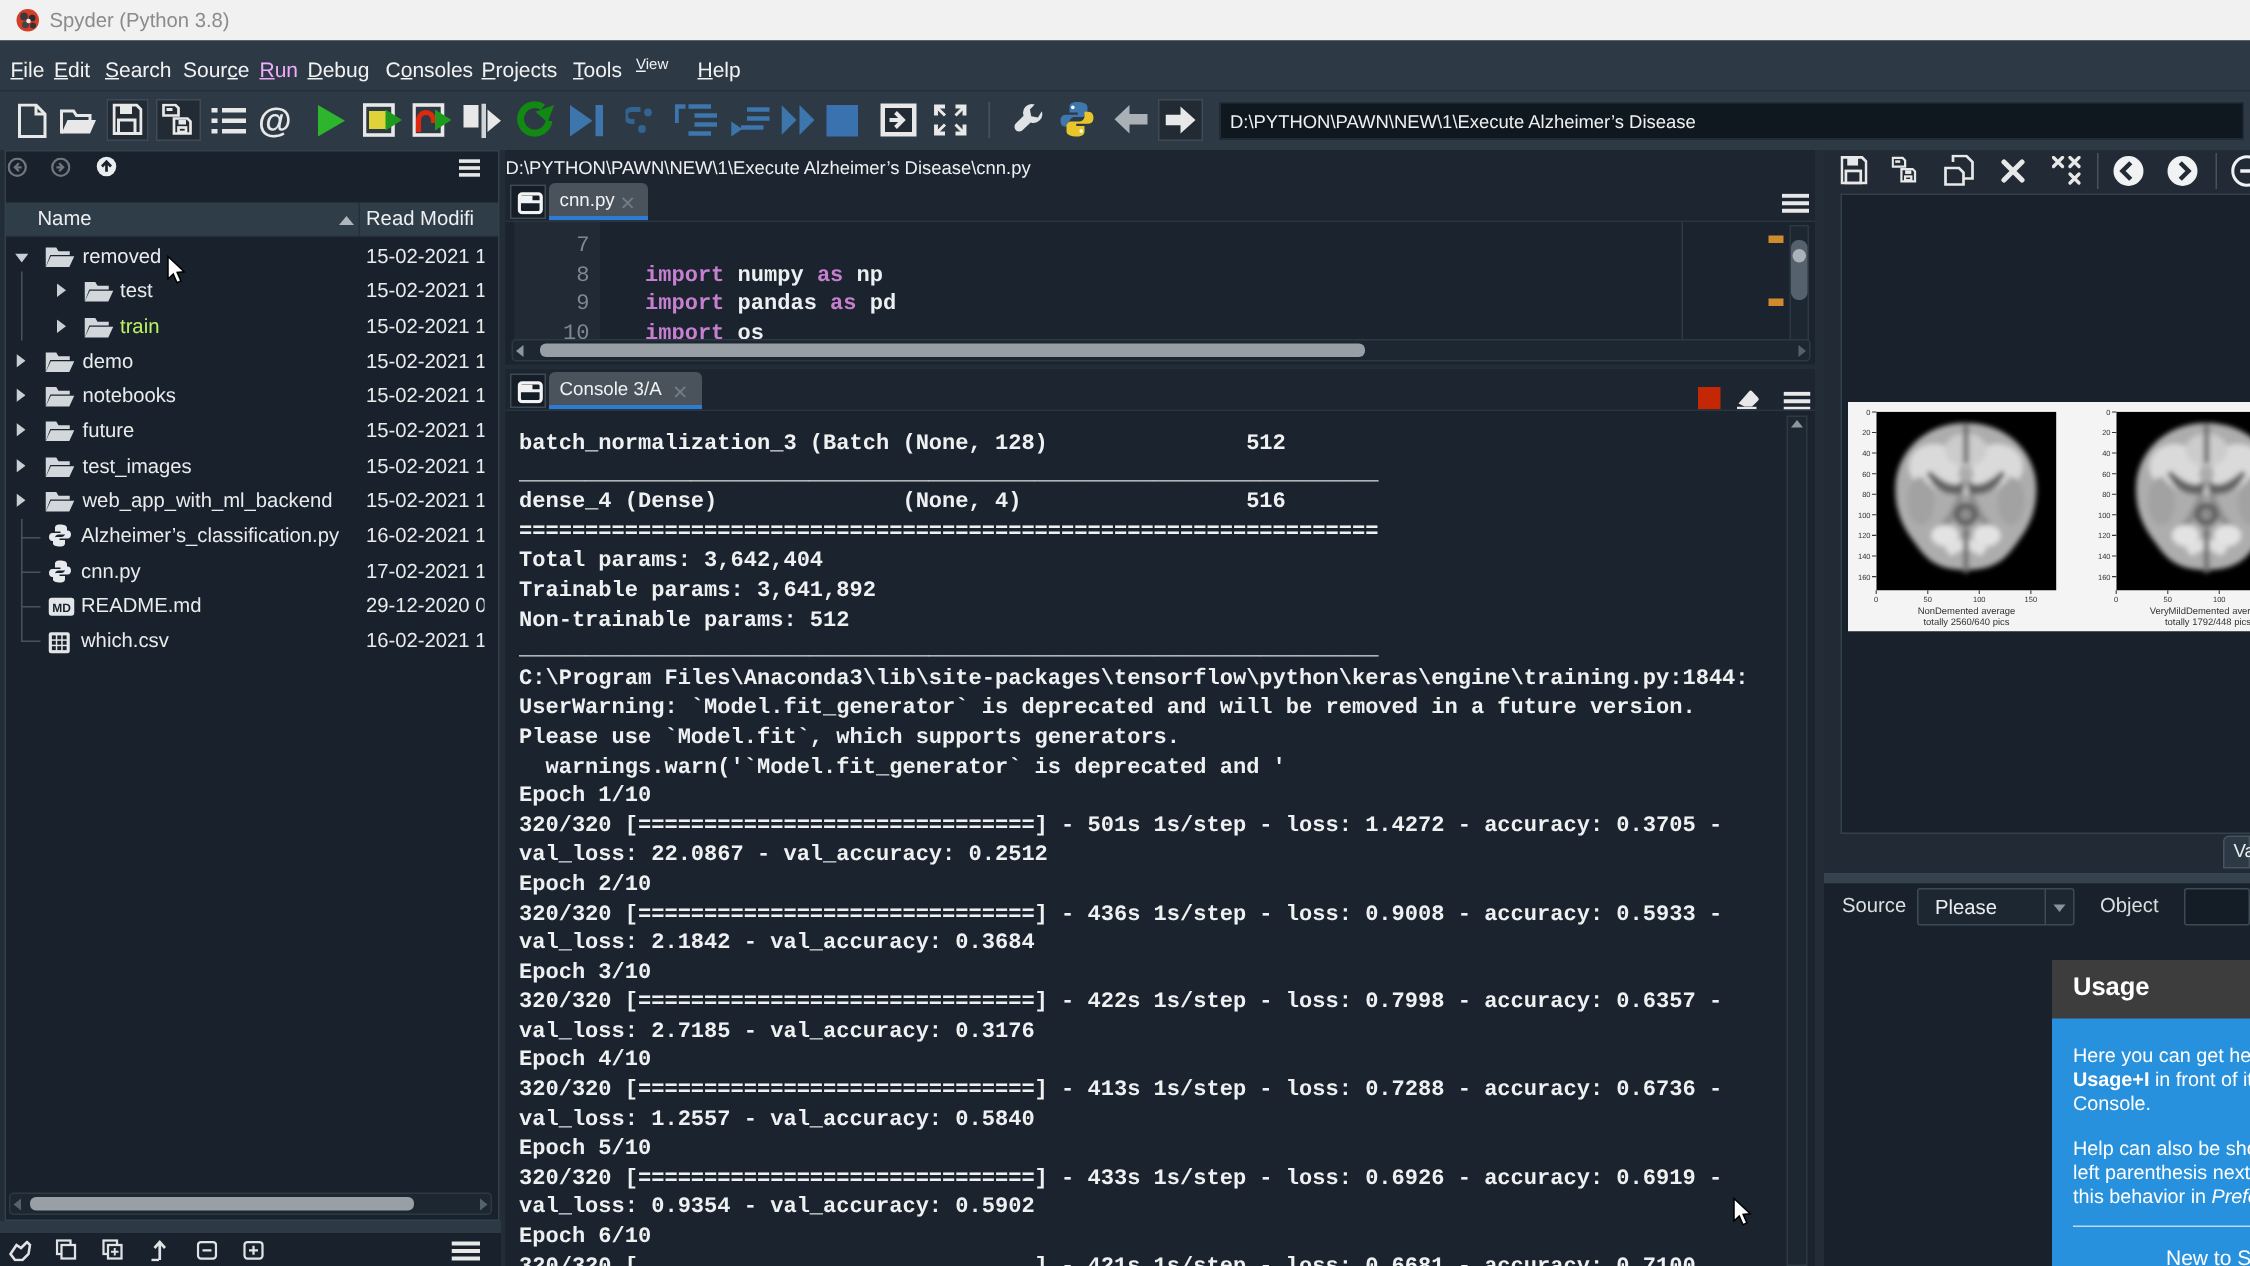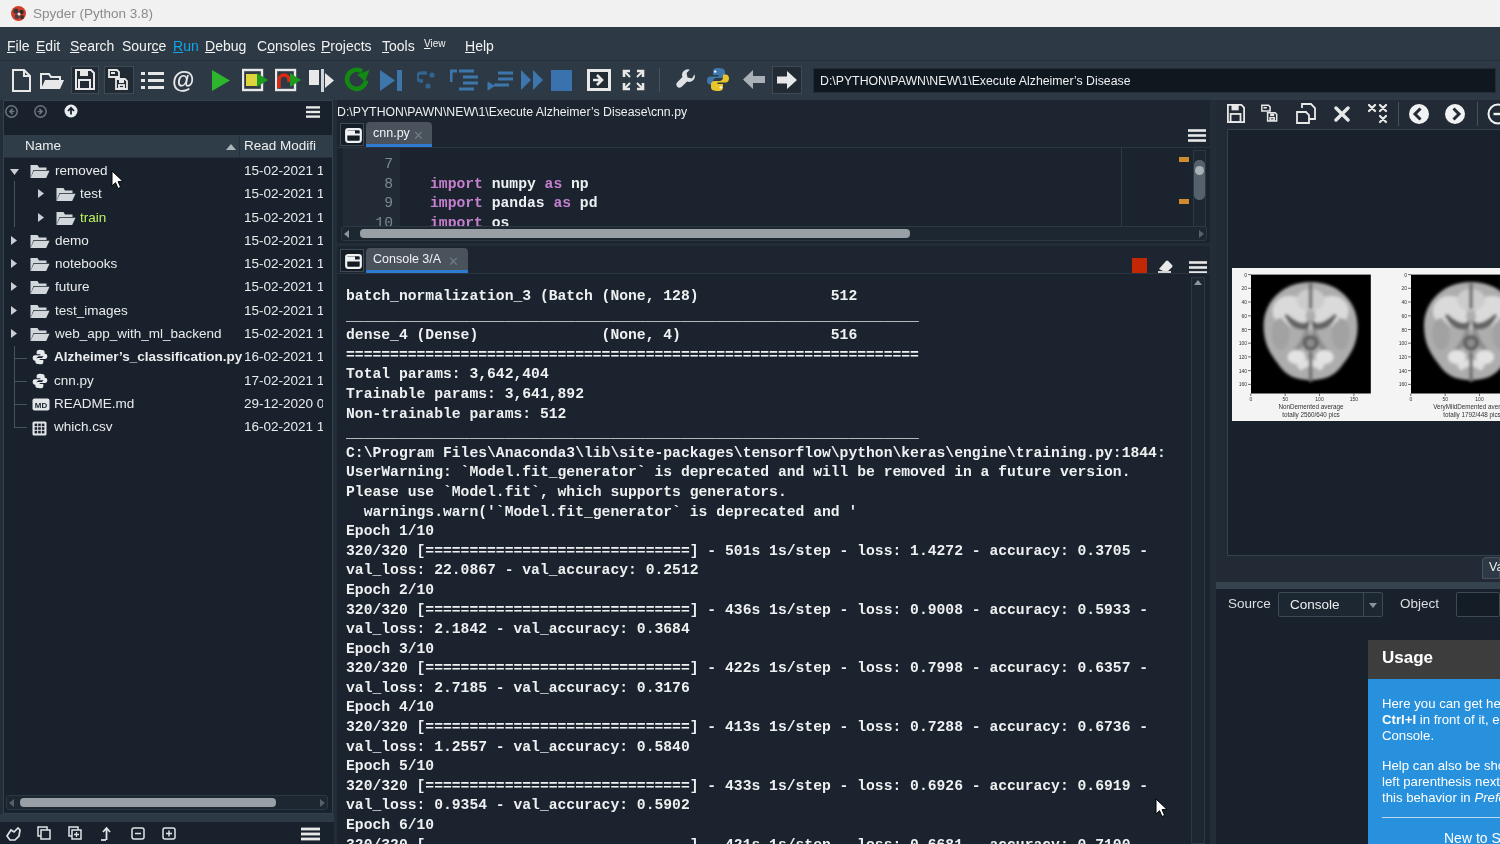--- a/index.html
+++ b/index.html
@@ -25,21 +25,21 @@
         <circle cx="9" cy="9" r="1.5" fill="#eee"></circle>
       </svg>
 </div>
 <div class="abs" style="left:33px;top:6px;font-size:13.5px;color:#8b8b8b;">Spyder (Python 3.8)</div>
 
 <div class="abs" style="left:0;top:27px;width:1500px;height:34px;background:#2d3a45;border-bottom:1px solid #26303a;"></div>
 <div class="abs" style="left:7px;top:38px;font-size:14px;color:#f2f2f2;white-space:nowrap;"><u>F</u>ile</div>
     <div class="abs" style="left:36px;top:38px;font-size:14px;color:#f2f2f2;white-space:nowrap;"><u>E</u>dit</div>
     <div class="abs" style="left:70px;top:38px;font-size:14px;color:#f2f2f2;white-space:nowrap;"><u>S</u>earch</div>
     <div class="abs" style="left:122px;top:38px;font-size:14px;color:#f2f2f2;white-space:nowrap;">Sour<u>c</u>e</div>
-    <div class="abs" style="left:173px;top:38px;font-size:14px;color:#0ea5e9;white-space:nowrap;"><u>R</u>un</div>
+    <div class="abs" style="left:173px;top:38px;font-size:14px;color:#f0abfc;white-space:nowrap;"><u>R</u>un</div>
     <div class="abs" style="left:205px;top:38px;font-size:14px;color:#f2f2f2;white-space:nowrap;"><u>D</u>ebug</div>
     <div class="abs" style="left:257px;top:38px;font-size:14px;color:#f2f2f2;white-space:nowrap;">C<u>o</u>nsoles</div>
     <div class="abs" style="left:321px;top:38px;font-size:14px;color:#f2f2f2;white-space:nowrap;"><u>P</u>rojects</div>
     <div class="abs" style="left:382px;top:38px;font-size:14px;color:#f2f2f2;white-space:nowrap;"><u>T</u>ools</div>
     <div class="abs" style="left:424px;top:38px;font-size:10px;color:#f2f2f2;white-space:nowrap;"><u>V</u>iew</div>
     <div class="abs" style="left:465px;top:38px;font-size:14px;color:#f2f2f2;white-space:nowrap;"><u>H</u>elp</div>
   </div>
 
 <div class="abs" style="left:0;top:61px;width:1500px;height:39px;background:#2d3a45;"></div>
 <div id="toolbar">
@@ -381,21 +381,21 @@
         </svg>
       </div>
       <div class="abs" style="left:55px;top:326px;font-size:13.5px;color:#e9ebec;white-space:nowrap;">web_app_with_ml_backend</div>
       <div class="abs" style="left:244px;top:326px;width:79px;font-size:13.5px;color:#e9ebec;white-space:nowrap;overflow:hidden;">15-02-2021 15:4</div>
 <div class="abs" style="left:32px;top:349px;">
         <svg width="16" height="16" viewBox="0 0 24 24">
           <path d="M12 1 c-4 0-5 1.6-5 3.5 V8 h5.5 v1.5 H4.5 C2 9.5 1 11.5 1 13.5 c0 2 1 4 3.5 4 H7 v-3 c0-2 1.6-3.5 3.7-3.5 h5 c1.8 0 3.3-1.5 3.3-3.3 V4.5 C19 2 16 1 12 1 z" fill="#e6eaec"></path>
           <path d="M12 23 c4 0 5-1.6 5-3.5 V16.5 h-5.5 v-1.5 h7.9 c2.6 0 3.6-2 3.6-4 c0-2-1-4-3.5-4 H17 v3 c0 2-1.6 3.5-3.7 3.5 h-5 c-1.8 0-3.3 1.5-3.3 3.3 v3.2 C5 22 8 23 12 23 z" fill="#e6eaec"></path>
         </svg>
       </div>
-      <div class="abs" style="left:54px;top:349px;font-size:13.5px;color:#e9ebec;white-space:nowrap;font-weight:bold;">Alzheimer’s_classification.py</div>
+      <div class="abs" style="left:54px;top:349px;font-size:13.5px;color:#e9ebec;white-space:nowrap;">Alzheimer’s_classification.py</div>
       <div class="abs" style="left:244px;top:349px;width:79px;font-size:13.5px;color:#e9ebec;white-space:nowrap;overflow:hidden;">16-02-2021 19:5</div>
 <div class="abs" style="left:32px;top:373px;">
         <svg width="16" height="16" viewBox="0 0 24 24">
           <path d="M12 1 c-4 0-5 1.6-5 3.5 V8 h5.5 v1.5 H4.5 C2 9.5 1 11.5 1 13.5 c0 2 1 4 3.5 4 H7 v-3 c0-2 1.6-3.5 3.7-3.5 h5 c1.8 0 3.3-1.5 3.3-3.3 V4.5 C19 2 16 1 12 1 z" fill="#e6eaec"></path>
           <path d="M12 23 c4 0 5-1.6 5-3.5 V16.5 h-5.5 v-1.5 h7.9 c2.6 0 3.6-2 3.6-4 c0-2-1-4-3.5-4 H17 v3 c0 2-1.6 3.5-3.7 3.5 h-5 c-1.8 0-3.3 1.5-3.3 3.3 v3.2 C5 22 8 23 12 23 z" fill="#e6eaec"></path>
         </svg>
       </div>
       <div class="abs" style="left:54px;top:373px;font-size:13.5px;color:#e9ebec;white-space:nowrap;">cnn.py</div>
       <div class="abs" style="left:244px;top:373px;width:79px;font-size:13.5px;color:#e9ebec;white-space:nowrap;overflow:hidden;">17-02-2021 11:0</div>
 <div class="abs" style="left:32px;top:398px;">
@@ -775,32 +775,32 @@
     </div>
 
 <div class="abs" style="left:1482px;top:557px;width:18px;height:22px;background:#2d3A45;border:1px solid #46525e;border-radius:4px 0 0 0;"></div>
 <div class="abs" style="left:1489px;top:560px;font-size:12.5px;color:#eceeef;white-space:nowrap;">Va</div>
 
 <div class="abs" style="left:1216px;top:582px;width:284px;height:7px;background:#35434e;"></div>
 
 <div class="abs" style="left:1216px;top:589px;width:284px;height:255px;background:#19222c;"></div>
 <div class="abs" style="left:1228px;top:596px;font-size:13.5px;color:#dcdfe1;">Source</div>
 <div class="abs" style="left:1278px;top:592px;width:105px;height:25px;background:#1d2731;border:1px solid #3c4a56;border-radius:2px;"></div>
-<div class="abs" style="left:1290px;top:597px;font-size:13.5px;color:#eceeef;">Console</div>
+<div class="abs" style="left:1290px;top:597px;font-size:13.5px;color:#eceeef;">Please</div>
 <div class="abs" style="left:1363px;top:592px;width:1px;height:25px;background:#3c4a56;"></div>
 <div class="abs" style="left:1369px;top:603px;width:0;height:0;border-left:4px solid transparent;border-right:4px solid transparent;border-top:5px solid #8a939b;"></div>
 <div class="abs" style="left:1400px;top:596px;font-size:13.5px;color:#dcdfe1;">Object</div>
 <div class="abs" style="left:1456px;top:592px;width:44px;height:25px;background:#141c25;border:1px solid #3c4a56;border-radius:2px;"></div>
 
 <div id="usagebox">
 <div class="abs" style="left:1368px;top:640px;width:132px;height:204px;background:#2791dd;"></div>
 <div class="abs" style="left:1368px;top:640px;width:132px;height:39px;background:#3d3d3d;"></div>
 <div class="abs" style="left:1382px;top:648px;font-size:17px;font-weight:bold;color:#fff;white-space:nowrap;">Usage</div>
 <div class="abs" style="left:1382px;top:696px;font-size:13.2px;line-height:16.2px;color:#fff;white-space:nowrap;">Here you can get help of any object by pressing<br>
-<b>Ctrl+I</b> in front of it, either on the Editor or the<br>
+<b>Usage+I</b> in front of it, either on the Editor or the<br>
 Console.</div>
 <div class="abs" style="left:1382px;top:758px;font-size:13.2px;line-height:16.2px;color:#fff;white-space:nowrap;">Help can also be shown automatically after writing<br>
 left parenthesis next to an object. You can activate<br>
 this behavior in <i>Preferences &gt; Help</i>.</div>
 <div class="abs" style="left:1382px;top:817px;width:118px;height:1px;background:#bcd9ef;"></div>
 <div class="abs" style="left:1444px;top:830px;font-size:14px;color:#fff;white-space:nowrap;">New to Spyder? Read our</div>
 </div>
 </div>
 
 <div class="abs" style="left:111px;top:170px;">

